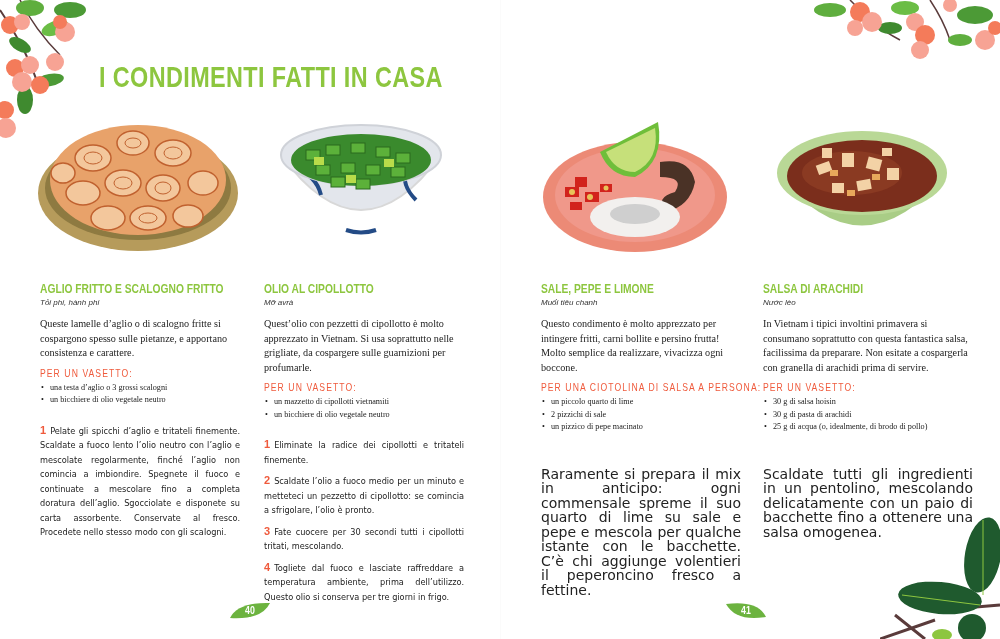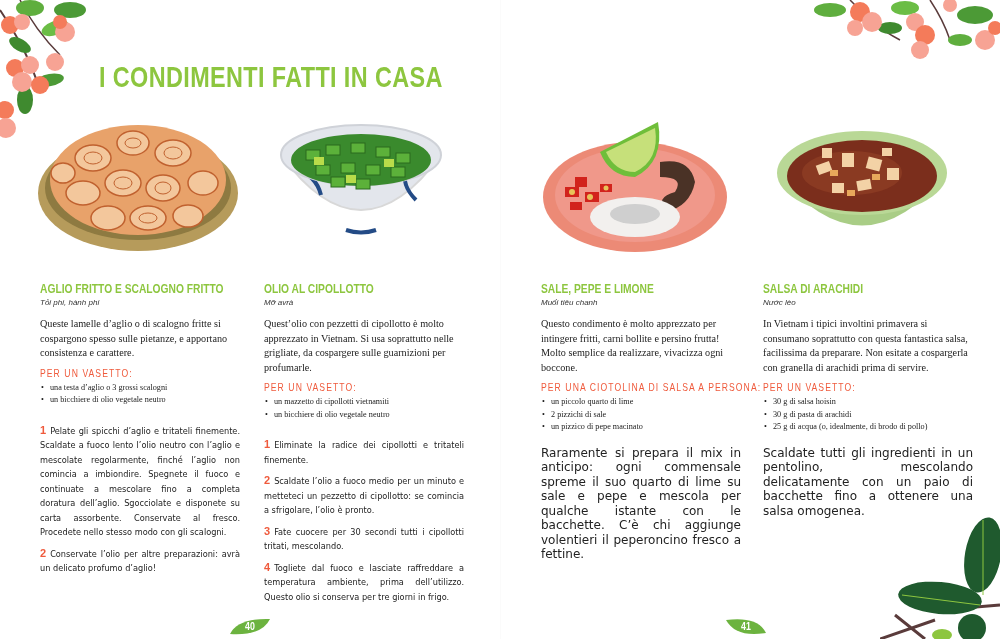--- a/index.html
+++ b/index.html
@@ -16,22 +16,22 @@
   .rtitle { font-family: "Liberation Sans", sans-serif; font-weight: bold; font-size: 12.5px; color: #8dc63f; transform: scaleX(0.82); transform-origin: left center; white-space: nowrap; margin: 0; line-height: 15px; }
   .rsub { font-family: "Liberation Sans", sans-serif; font-style: italic; font-size: 8px; color: #333; margin: 1px 0 9px 0; line-height: 10px; }
   .rintro { font-family: "Liberation Serif", serif; font-size: 10.2px; line-height: 14.5px; margin: 8px 0 0 0; color: #222; }
   .rfor { font-family: "Liberation Sans", sans-serif; font-size: 10.5px; color: #ef5a3c; letter-spacing: 1.3px; margin: 6px 0 2px 0; transform: scaleX(0.82); transform-origin: left center; white-space: nowrap; line-height: 13px; }
   .ings { list-style: none; margin: 0; padding: 0; }
   .ings li { font-family: Liberation Serif, serif; font-size: 8.2px; line-height: 12.5px; color: #222; padding-left: 10px; position: relative; }
   .ings li::before { content: "\2022"; position: absolute; left: 1px; top: 0; }
   .steps { margin-top: 16px; }
   .step { font-family: "DejaVu Sans", sans-serif; font-size: 8.2px; line-height: 14.5px; color: #222; margin: 0 0 6px 0; text-align: justify; }
   .step .n { font-family: "Liberation Sans", sans-serif; font-weight: bold; color: #ef5a3c; font-size: 11px; margin-right: 4px; }
-  .note { font-family: "DejaVu Sans", sans-serif; font-size: 12px; line-height: 14.5px; color: #222; margin-top: 12px; text-align: justify; }
-  .pagenum { position: absolute; top: 616px; width: 44px; height: 22px; }
+  .note { font-family: "DejaVu Sans", sans-serif; font-size: 14px; line-height: 14.5px; color: #222; margin-top: 33px; text-align: justify; }
+  .pagenum { position: absolute; top: 600px; width: 44px; height: 22px; }
   .pagenum svg { position: absolute; inset: 0; }
   .pagenum span { position: absolute; left: 0; right: 0; top: 4px; text-align: center; font-family: "Liberation Sans", sans-serif; font-weight: bold; font-size: 11px; color: #ffffff; transform: scaleX(0.8); }
 </style>
 </head>
 <body>
 
 <div class="spread">
   <div class="gutter"></div>
 
   <svg class="illus" style="left:0;top:0" width="110" height="150" viewBox="0 0 110 150">
@@ -192,21 +192,20 @@
     <h2 class="rtitle">AGLIO FRITTO E SCALOGNO FRITTO</h2>
     <p class="rsub">Tỏi phi, hành phi</p>
     <p class="rintro">Queste lamelle d’aglio o di scalogno fritte si cospargono spesso sulle pietanze, e apportano consistenza e carattere.</p>
     <p class="rfor">PER UN VASETTO:</p>
     <ul class="ings">
       <li>una testa d’aglio o 3 grossi scalogni</li>
       <li>un bicchiere di olio vegetale neutro</li>
     </ul>
     <div class="steps">
       <p class="step"><span class="n">1</span><span>Pelate gli spicchi d’aglio e tritateli finemente. Scaldate a fuoco lento l’olio neutro con l’aglio e mescolate regolarmente, finché l’aglio non comincia a imbiondire. Spegnete il fuoco e continuate a mescolare fino a completa doratura dell’aglio. Sgocciolate e disponete su carta assorbente. Conservate al fresco. Procedete nello stesso modo con gli scalogni.</span></p>
-      <p class="step"><span class="n">2</span><span>Conservate l’olio per altre preparazioni: avrà un delicato profumo d’aglio!</span></p>
     </div>
   </div>
 
   <div class="col c2">
     <h2 class="rtitle">OLIO AL CIPOLLOTTO</h2>
     <p class="rsub">Mỡ avrà</p>
     <p class="rintro">Quest’olio con pezzetti di cipollotto è molto apprezzato in Vietnam. Si usa soprattutto nelle grigliate, da cospargere sulle guarnizioni per profumarle.</p>
     <p class="rfor">PER UN VASETTO:</p>
     <ul class="ings">
       <li>un mazzetto di cipollotti vietnamiti</li>

